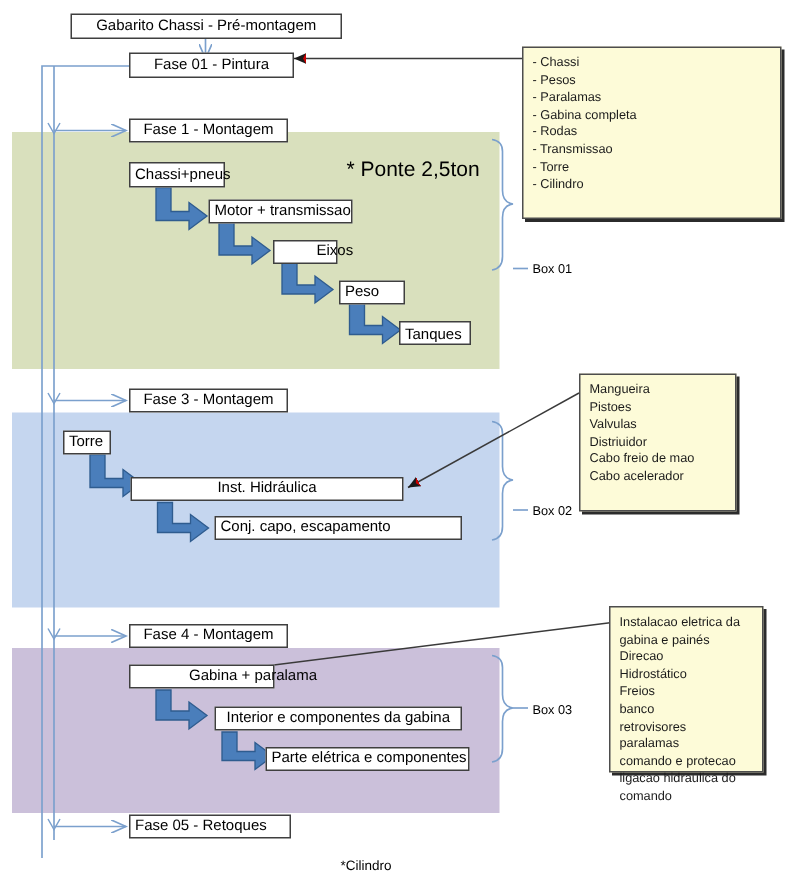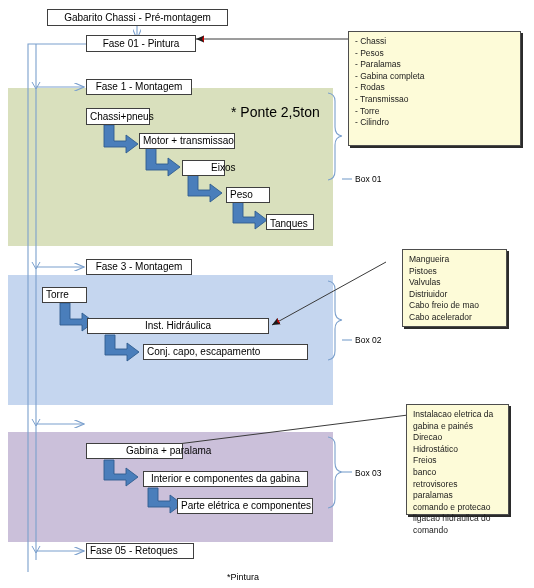--- a/index.html
+++ b/index.html
@@ -174,20 +174,23 @@
   </div>
 
   <div class="pbox" style="left:86px; top:79px; width:106px; height:16px;">
     <span>Fase 1 - Montagem</span>
   </div>
 
   <div class="pbox" style="left:86px; top:259px; width:106px; height:16px;">
     <span>Fase 3 - Montagem</span>
   </div>
 
+  <div class="pbox" style="left:86px; top:416px; width:106px; height:16px;">
+    <span>Fase 4 - Montagem</span>
+  </div>
 
   <div class="pbox left" style="left:86px; top:543px; width:108px; height:16px;">
     <span>Fase 05 - Retoques</span>
   </div>
 
   <div class="pbox left" style="left:86px; top:108px; width:64px; height:17px;">
     <span>Chassi+pneus</span>
   </div>
 
   <div class="pbox left" style="left:139px; top:133px; width:96px; height:16px;">
@@ -203,21 +206,21 @@
   </div>
 
   <div class="pbox left" style="left:266px; top:214px; width:48px; height:16px;align-items:flex-end;">
     <span>Tanques</span>
   </div>
 
   <div class="plain-label" style="left:231px; top:104px;">* Ponte 2,5ton</div>
 
   <div class="box-tag" style="left:355px; top:174px;">Box 01</div>
 
-  <div class="pbox left" style="left:42px; top:287px; width:45px; height:16px;">
+  <div class="pbox left" style="left:42px; top:287px; width:32px; height:16px;">
     <span>Torre</span>
   </div>
 
   <div class="pbox" style="left:87px; top:318px; width:182px; height:16px;">
     <span>Inst. Hidráulica</span>
   </div>
 
   <div class="pbox left" style="left:143px; top:344px; width:165px; height:16px;">
     <span>Conj. capo, escapamento</span>
   </div>
@@ -242,21 +245,21 @@
       <div>- Chassi</div>
       <div>- Pesos</div>
       <div>- Paralamas</div>
       <div>- Gabina completa</div>
       <div>- Rodas</div>
       <div>- Transmissao</div>
       <div>- Torre</div>
       <div>- Cilindro</div>
     </div>
 
-  <div class="note" id="note-hydraulic" style="left:386px; top:249px; width:105px; height:78px;margin-left:16px;">
+  <div class="note" id="note-hydraulic" style="left:386px; top:249px; width:105px; height:92px;">
       <div>Mangueira</div>
       <div>Pistoes</div>
       <div>Valvulas</div>
       <div>Distriuidor</div>
       <div>Cabo freio de mao</div>
       <div>Cabo acelerador</div>
     </div>
 
   <div class="note" id="note-cabin" style="left:406px; top:404px; width:103px; height:111px;">
       <div>Instalacao eletrica da</div>
@@ -265,15 +268,15 @@
       <div>Hidrostático</div>
       <div>Freios</div>
       <div>banco</div>
       <div>retrovisores</div>
       <div>paralamas</div>
       <div>comando e protecao</div>
       <div>ligacao hidraulica do</div>
       <div>comando</div>
     </div>
 
-  <div class="footnote" style="left:227px; top:572px;">*Pintura</div>
+  <div class="footnote" style="left:227px; top:572px;">*Cilindro</div>
 
 </div>
 
 </body></html>

